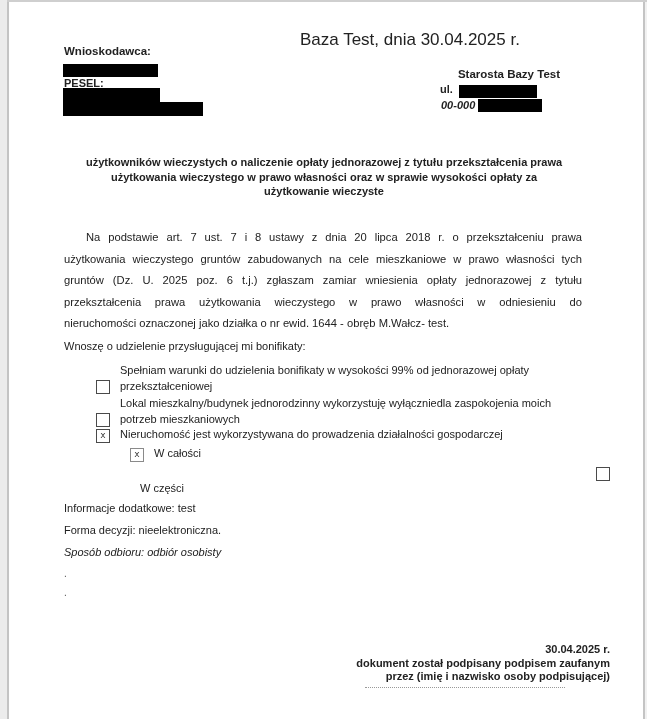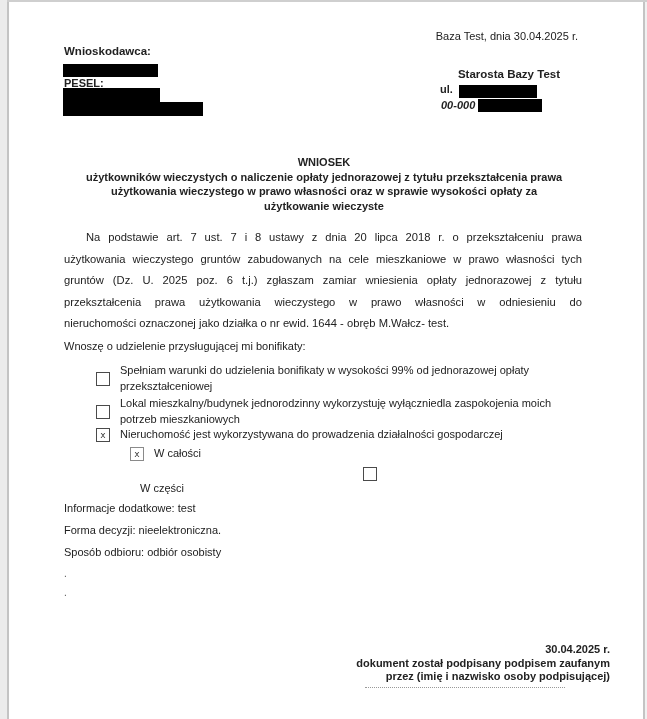--- a/index.html
+++ b/index.html
@@ -14,39 +14,39 @@
   .edge-left-line{position:absolute;left:7px;top:0;width:2px;height:719px;background:#c4c4c4;}
   .edge-top{position:absolute;left:7px;top:0;width:640px;height:2px;background:#cfcfcf;}
   .edge-right{position:absolute;right:2px;top:0;width:2px;height:719px;background:#c4c4c4;}
   .edge-right-pad{position:absolute;right:0;top:0;width:2px;height:719px;background:#f1f1f1;}
 
   .abs{position:absolute;}
   .bold{font-weight:bold;}
   .underline{}
   .redact{position:absolute;background:#000000;}
 
-  .date-line{left:300px;top:30px;width:278px;text-align:right;font-size:11px;}
+  .date-line{left:300px;top:30px;width:278px;text-align:left;font-size:17px;}
 
   .applicant-heading{left:64px;top:45px;font-size:11.5px;}
   .pesel-label{left:64px;top:77px;font-size:11px;}
 
   .addressee-name{left:420px;top:68px;width:140px;text-align:right;font-size:11.5px;}
   .street-prefix{left:440px;top:83px;font-size:11px;}
   .postal-prefix{left:441px;top:99px;font-size:11px;font-style:italic;}
 
   .title-block{left:30px;top:155px;width:588px;text-align:center;font-size:11px;line-height:14.5px;font-weight:bold;}
 
   .paragraph{left:64px;top:227px;width:518px;font-size:11.2px;line-height:21.6px;}
   .para-line{text-align:justify;text-align-last:justify;}
   .para-first{text-indent:22px;}
   .para-last{text-align-last:left;}
 
   .bonus-intro{left:64px;top:340px;font-size:11px;}
 
-  .cb-row{position:absolute;display:flex;align-items:center;}
+  .cb-row{position:absolute;display:flex;align-items:flex-end;}
   .cb-box{
     flex:none;width:12px;height:12px;margin-top:1px;
     border:1.4px solid #4a4a4a;background:#fff;
     display:flex;align-items:center;justify-content:center;
     font-size:9px;line-height:1;color:#333;font-family:"DejaVu Sans Mono",monospace;
   }
   .cb-box.sub{border-color:#8a8a8a;}
   .cb-label{margin-left:10px;width:470px;font-size:11px;line-height:15.5px;}
 
   .info-line{left:64px;font-size:11px;}
@@ -73,21 +73,20 @@
 <div class="redact" style="left:63px;top:88px;width:97px;height:14px;"></div>
 <div class="redact" style="left:63px;top:102px;width:140px;height:14px;"></div>
 
 <div class="abs addressee-name bold">Starosta Bazy Test</div>
 <div class="abs street-prefix bold">ul.</div>
 <div class="redact" style="left:459px;top:85px;width:78px;height:13px;"></div>
 <div class="abs postal-prefix bold">00-000</div>
 <div class="redact" style="left:478px;top:99px;width:64px;height:13px;"></div>
 
 <div class="abs title-block">
-  <div>WNIOSEK</div>
   <div>użytkowników wieczystych o naliczenie opłaty jednorazowej z tytułu przekształcenia prawa</div>
   <div>użytkowania wieczystego w prawo własności oraz w sprawie wysokości opłaty za</div>
   <div>użytkowanie wieczyste</div>
 </div>
 
 <div class="abs paragraph">
   <div class="para-line para-first">Na podstawie art. 7 ust. 7 i 8 ustawy z dnia 20 lipca 2018 r. o przekształceniu prawa</div>
   <div class="para-line">użytkowania wieczystego gruntów zabudowanych na cele mieszkaniowe w prawo własności tych</div>
   <div class="para-line">gruntów (Dz. U. 2025 poz. 6 t.j.) zgłaszam zamiar wniesienia opłaty jednorazowej z tytułu</div>
   <div class="para-line">przekształcenia prawa użytkowania wieczystego w prawo własności w odniesieniu do</div>
@@ -116,21 +115,21 @@
     </span>
   <span class="cb-label">W całości</span>
 </div>
 <div class="cb-row" style="left:130px;top:466px;flex-direction:column;">
   <span class="cb-box"></span>
   <span class="cb-label">W części</span>
 </div>
 
 <div class="abs info-line" style="top:502px;">Informacje dodatkowe: test</div>
 <div class="abs info-line" style="top:524px;">Forma decyzji: nieelektroniczna.</div>
-<div class="abs info-line" style="top:546px;">Sposób odbioru: odbiór osobisty</div>
+<div class="abs info-line" style="top:546px;font-style:italic;">Sposób odbioru: odbiór osobisty</div>
 <div class="abs dot-line" style="top:568px;">.</div>
 <div class="abs dot-line" style="top:587px;">.</div>
 
 <div class="abs signature bold">
   <div>30.04.2025 r.</div>
   <div>dokument został podpisany podpisem zaufanym</div>
   <div>przez (imię i nazwisko osoby podpisującej)</div>
   <div class="sig-rule"></div>
 </div>
 

